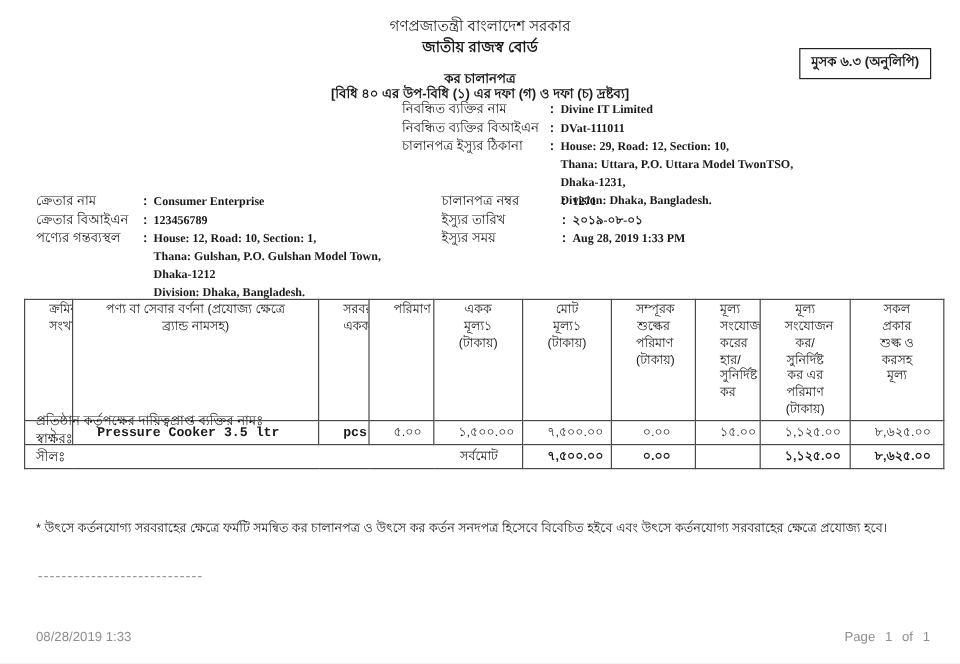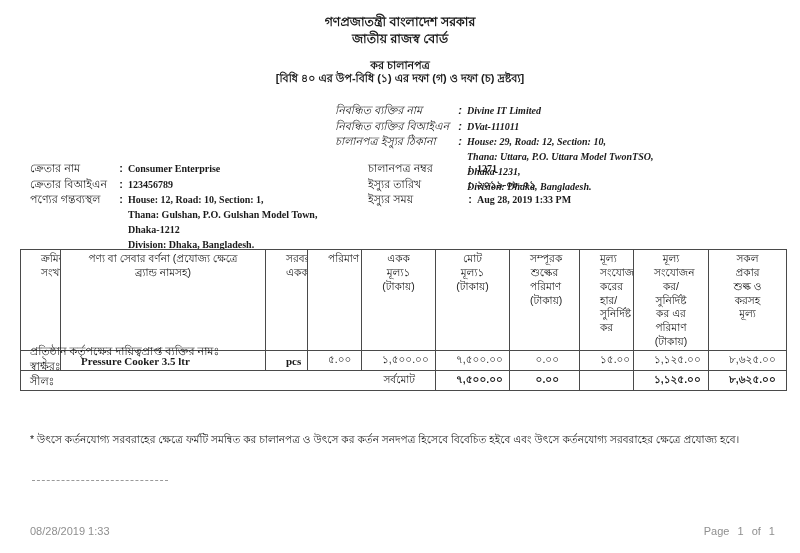--- a/index.html
+++ b/index.html
@@ -2,37 +2,37 @@
 <html><head>
 <meta charset="utf-8">
 <style>
   html,body { margin:0; padding:0; background:#e8e8e8; }
   .page {
     position:relative; width:800px; height:553px; margin:0 auto;
     background:#ffffff; overflow:hidden;
     font-family:"Liberation Sans", sans-serif; color:#1a1a1a;
   }
   .center { position:absolute; left:0; width:800px; text-align:center; }
-  .gov1 { top:13px; font-size:12.5px; font-weight:bold; }
+  .gov1 { top:13px; font-size:12.5px; font-weight:normal; }
   .gov2 { top:30px; font-size:12.5px; font-weight:bold; }
   .badge {
     position:absolute; top:40px; right:24px;
     border:1px solid #222; padding:2px 9px 3px 9px;
     font-size:11px; font-weight:bold; background:#fff;
   }
   .doctitle { top:57px; font-size:11px; font-weight:bold; }
   .docsub { top:70px; font-size:11px; font-weight:bold; }
 
   .inforow { display:flex; font-size:11px; line-height:15.5px; }
   .lab { flex:0 0 auto; }
   .colon { flex:0 0 14px; text-align:center; font-weight:bold; }
   .val { font-family:"Liberation Serif", serif; font-weight:bold; font-size:10px; }
   .val .line { line-height:15px; }
 
-  .seller { position:absolute; left:335px; top:103px;font-style:italic; }
+  .seller { position:absolute; left:335px; top:84px; }
   .seller .lab { width:118px; }
   .buyer  { position:absolute; left:30px; top:161px; }
   .buyer .lab { width:84px; }
   .invmeta{ position:absolute; left:368px; top:161px; }
   .invmeta .lab { width:95px; }
 
   table.items {
     position:absolute; left:20px; top:249px; width:766px;
     border-collapse:collapse; table-layout:fixed;
     font-size:10.5px;
@@ -41,21 +41,21 @@
     border:1px solid #4a4a4a; padding:1px 20px; overflow:hidden;
   }
   table.items th {
     font-weight:normal; text-align:center; vertical-align:top;
     height:55px; line-height:1.32; padding-top:2px;
   }
   table.items td { height:14px; }
   td.cC { text-align:center; }
   td.cL { text-align:left; }
   td.cR { text-align:right; }
-  .en { font-family:Liberation Serif, serif; font-weight:bold; font-size:11px;margin-left:24px; }
+  .en { font-family:Liberation Mono, monospace; font-weight:bold; font-size:11px;margin-left:24px; }
   td.bold { font-weight:bold; }
   td.nolines { border-left-color:transparent; border-bottom-color:transparent; }
 
   .sig { position:absolute; left:30px; top:344px; font-size:11px; line-height:14.8px; }
   .note { position:absolute; left:30px; top:432px; width:745px; font-size:10.5px; }
   .footrule {
     position:absolute; left:32px; top:480px; width:136px;
     border-top:1px dashed #9a9a9a; height:0;
   }
   .footnote { position:absolute; left:30px; top:484px; font-size:10.5px; }
@@ -64,20 +64,21 @@
   .pfoot.right { right:25px; word-spacing:5px; }
 </style>
 </head>
 <body>
 
 <div class="page">
 
   <div class="center gov1">গণপ্রজাতন্ত্রী বাংলাদেশ সরকার</div>
   <div class="center gov2">জাতীয় রাজস্ব বোর্ড</div>
 
+  <div class="badge">মুসক ৬.৩ (অনুলিপি)</div>
 
   <div class="center doctitle">কর চালানপত্র</div>
   <div class="center docsub">[বিধি ৪০ এর উপ-বিধি (১) এর দফা (গ) ও দফা (চ) দ্রষ্টব্য]</div>
 
   <div class="seller">
     <div class="inforow">
       <span class="lab">নিবন্ধিত ব্যক্তির নাম</span>
       <span class="colon">:</span>
       <span class="val">Divine IT Limited</span>
     </div>

